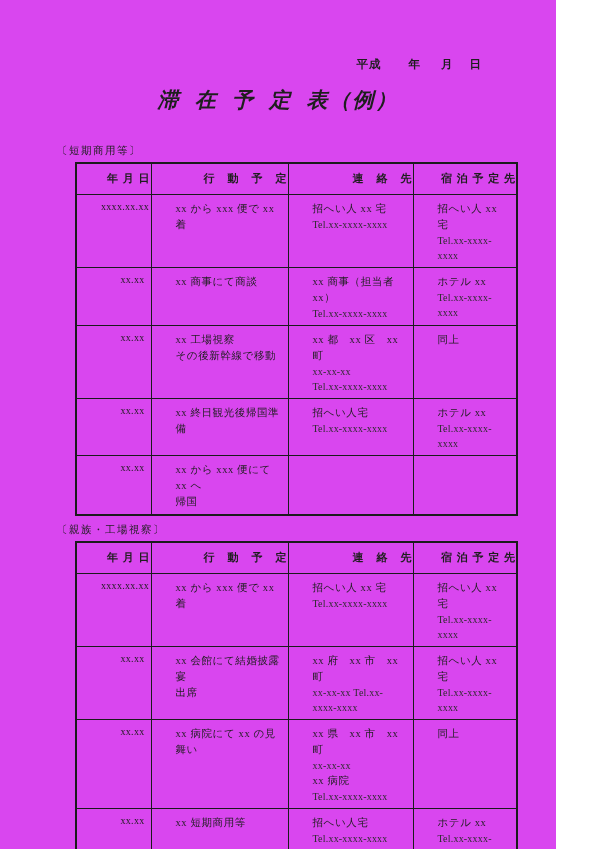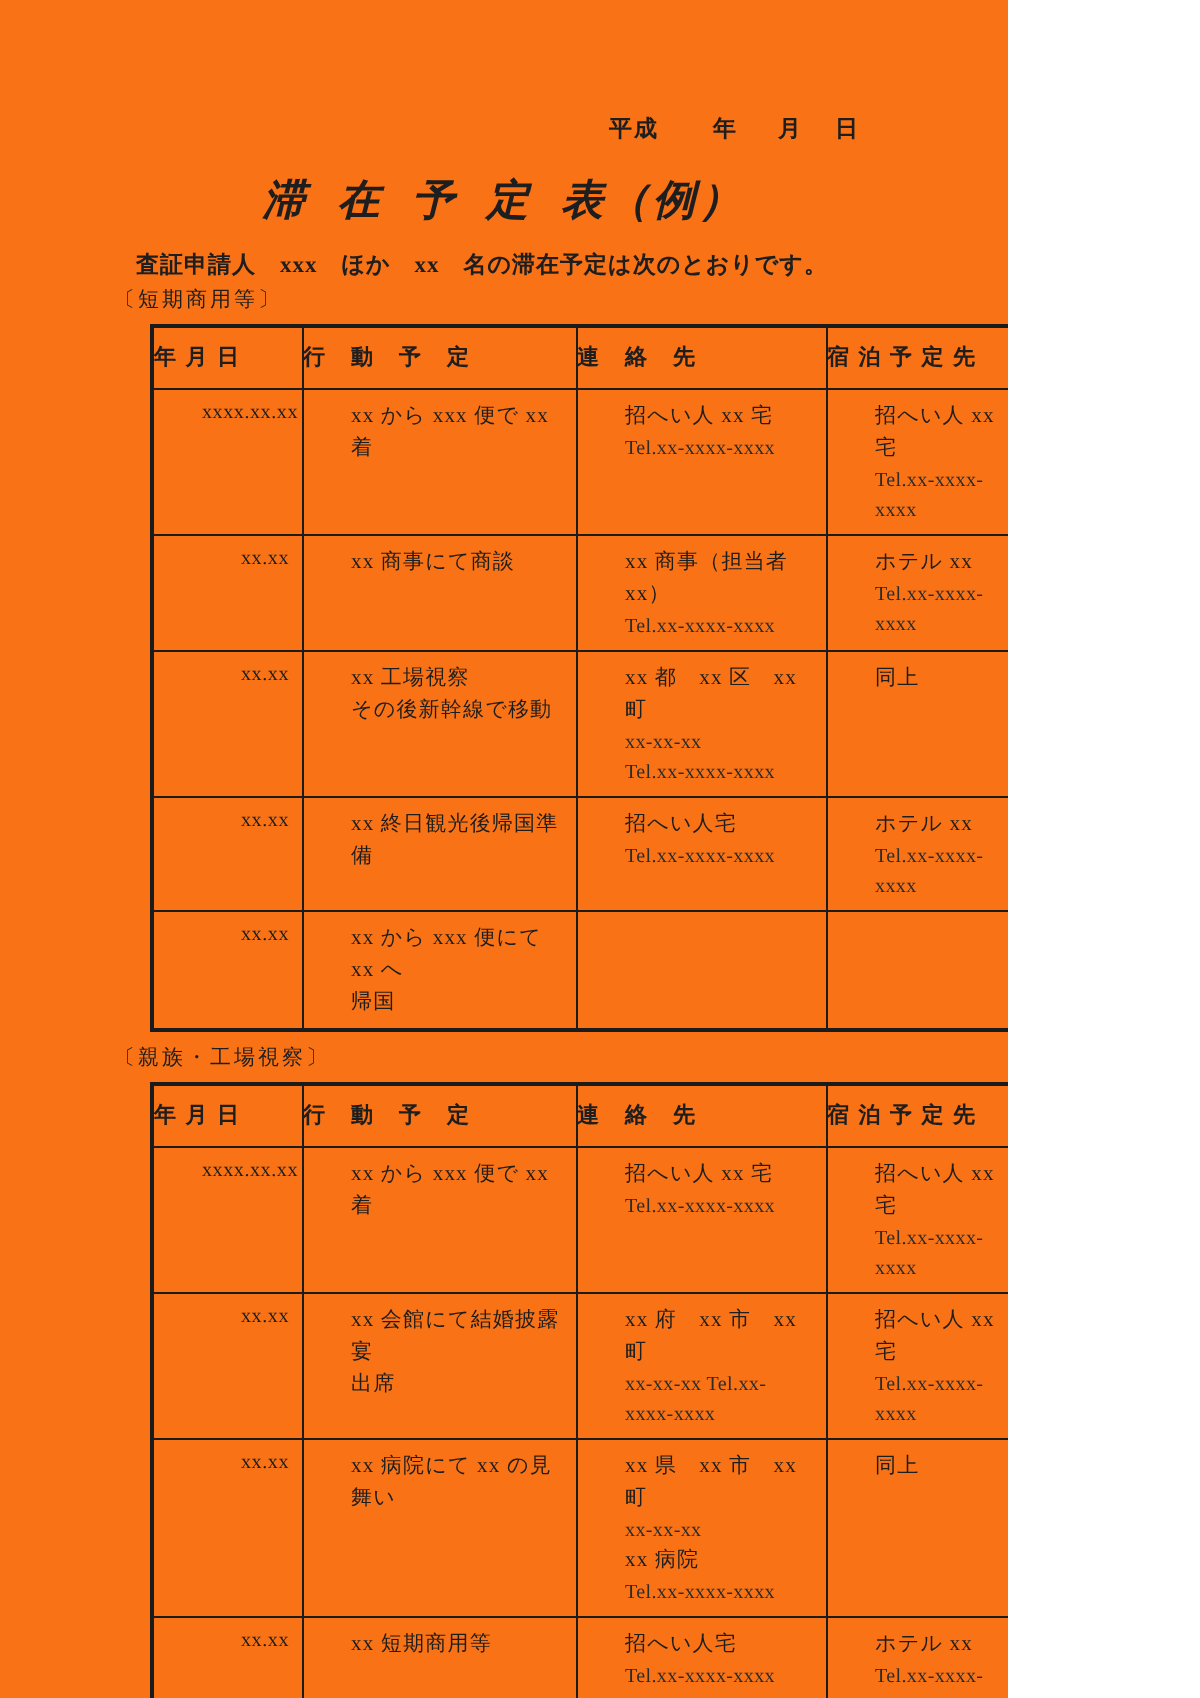--- a/index.html
+++ b/index.html
@@ -4,23 +4,23 @@
 <style>
   html, body {
     margin: 0;
     padding: 0;
     background: #ffffff;
     font-family: "Liberation Serif", "DejaVu Serif", serif;
     color: #1e1e1e;
   }
   .page {
     position: relative;
-    width: 504px;
+    width: 556px;
     height: 849px;
-    background: #f97316;
+    background: #d946ef;
     overflow: hidden;
   }
   
   .date-line {
     position: absolute;
     top: 57px;
     right: 74px;
     display: flex;
     align-items: baseline;
     font-size: 11.5px;
@@ -86,21 +86,21 @@
     vertical-align: top;
     padding: 6px 6px 4px 24px;
     overflow: hidden;
   }
   table.doc-table th {
     vertical-align: middle;
     padding: 0;
     font-size: 11px;
     font-weight: 700;
     letter-spacing: 1px;
-    text-align: left;
+    text-align: right;
     white-space: pre;
   }
   td.date-cell {
     text-align: right;
     padding-right: 10px;
     font-size: 10px;
     letter-spacing: 0.3px;
   }
   .jp-line {
     font-size: 10.5px;
@@ -152,21 +152,20 @@
 
   <div class="date-line">
     <span class="era">平成</span>
     <span class="yy">年</span>
     <span class="mm">月</span>
     <span class="dd">日</span>
   </div>
 
   <h1 class="title">滞 在 予 定 表（例）</h1>
 
-  <p class="intro">査証申請人　xxx　ほか　xx　名の滞在予定は次のとおりです。</p>
 
   <div class="tables-flow" id="tables">
       <section class="table-section">
         <div class="section-label">〔短期商用等〕</div>
         <table class="doc-table table-0">
           <colgroup>
             <col style="width: 75px;">
             <col style="width: 137px;">
             <col style="width: 125px;">
             <col style="width: 104px;">

